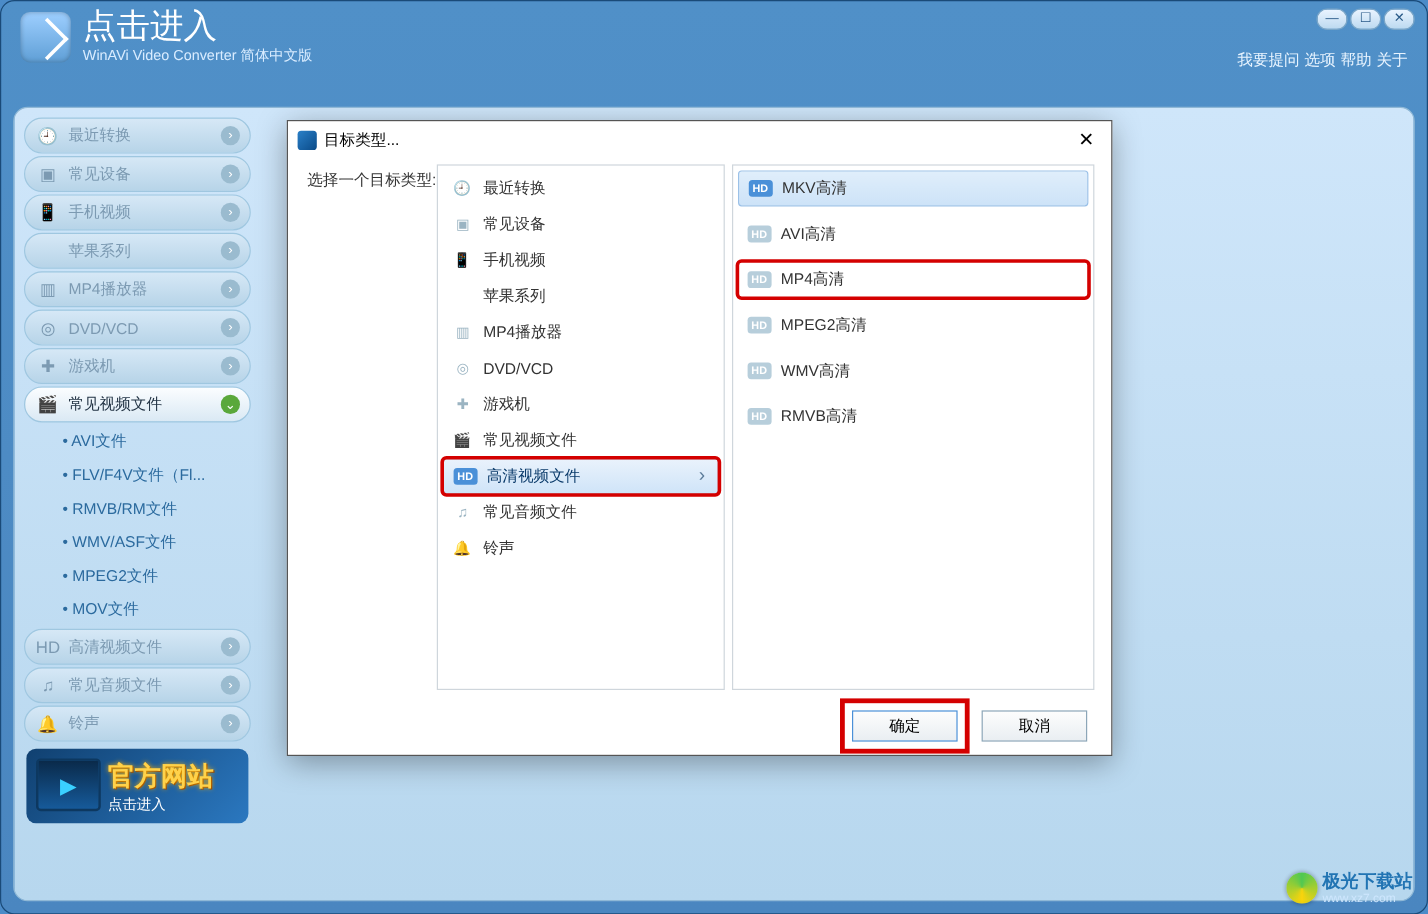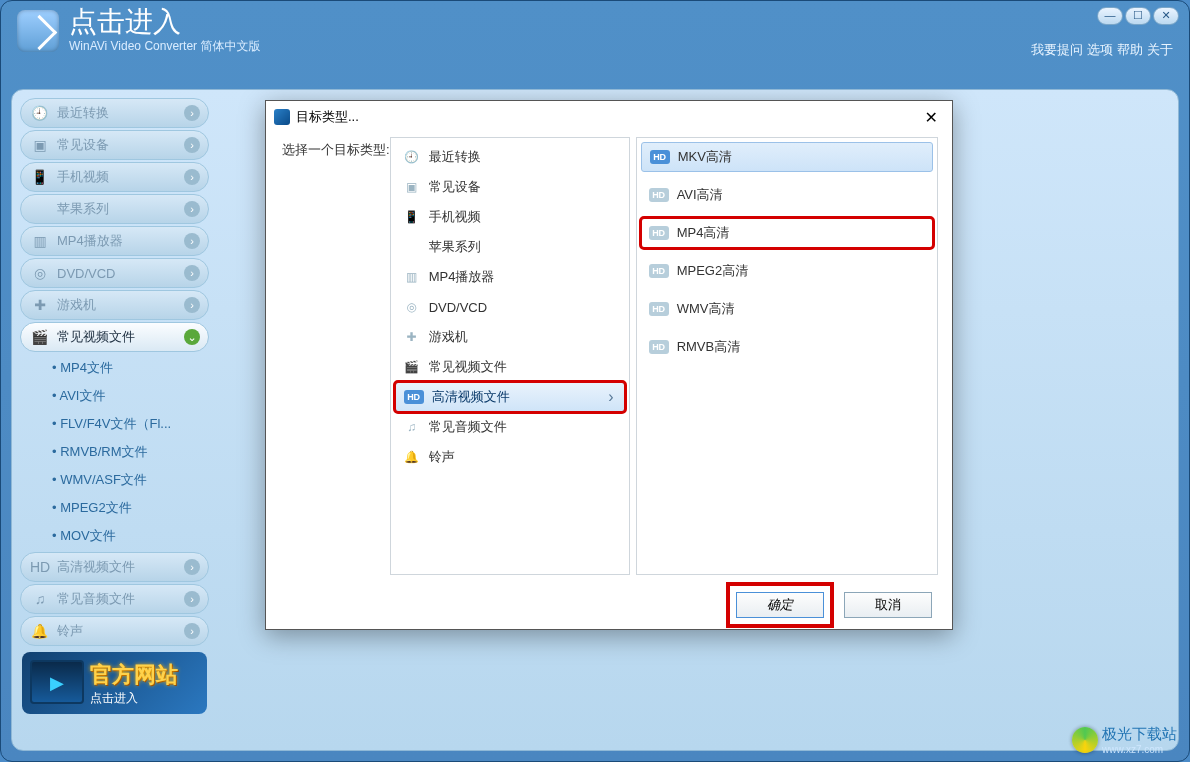--- a/index.html
+++ b/index.html
@@ -157,21 +157,21 @@
     text-shadow: 0 0 4px #ffb400, 1px 1px 0 #8a3a00;
     margin-top: 16px;
   }
   .promo-sub { font-size: 12px; color: #fff; display:block; }
 
   .main-area { flex: 1; position: relative; }
 
   
   .dialog {
     position: absolute;
-    left: 48px; top: 10px;
+    left: 22px; top: 10px;
     width: 688px; height: 530px;
     background: #fff;
     border: 1px solid #555;
     box-shadow: 0 6px 24px rgba(0,0,0,0.35);
     display: flex; flex-direction: column;
   }
   .dlg-title {
     height: 32px; display: flex; align-items: center;
     padding: 0 8px; font-size: 13px;
   }
@@ -240,39 +240,39 @@
   .dlg-footer {
     height: 48px; display:flex; align-items:center; justify-content:flex-end;
     gap: 14px; padding-right: 20px;
   }
   .btn {
     width: 88px; height: 26px;
     border: 1px solid #8ca6b8;
     background: linear-gradient(to bottom,#fdfdfd,#e9eef2);
     font-size: 13px; cursor: pointer;
   }
-  .btn.primary { border-color: #4a90d8; font-style: italic; }
+  .btn.primary { border-color: #4a90d8; }
   .ok-wrap {
     padding: 6px;
     outline: 4px solid #d40000;
   }
 
   
   .watermark {
     position: absolute;
     right: 12px; bottom: 6px;
     display: flex; align-items: center; gap: 4px;
     opacity: 0.95;
   }
   .wm-orb {
     width: 26px; height: 26px; border-radius: 50%;
     background: conic-gradient(#4ac84a, #ffd400, #4ac84a);
     box-shadow: 0 0 4px rgba(0,0,0,0.4);
   }
-  .wm-text { font-size: 15px; color: #1a6fb0; font-weight: normal; }
+  .wm-text { font-size: 15px; color: #1a6fb0; font-weight: bold; }
   .wm-sub  { font-size: 10px; color: #d0e8ff; }
 
 </style>
 </head>
 <body>
 
 <div class="window">
 
   <div class="titlebar">
     <div class="app-logo">
@@ -332,21 +332,20 @@
         <span class="cat-icon">✚</span>
         <span>游戏机</span>
         <span class="chev">›</span>
       </div>
 
       <div class="side-cat expanded">
         <span class="cat-icon">🎬</span>
         <span>常见视频文件</span>
         <span class="chev">⌄</span>
       </div>
-      <div class="side-sub">• MP4文件</div>
       <div class="side-sub">• AVI文件</div>
       <div class="side-sub">• FLV/F4V文件（Fl...</div>
       <div class="side-sub">• RMVB/RM文件</div>
       <div class="side-sub">• WMV/ASF文件</div>
       <div class="side-sub">• MPEG2文件</div>
       <div class="side-sub">• MOV文件</div>
 
       <div class="side-cat">
         <span class="cat-icon">HD</span>
         <span>高清视频文件</span>

